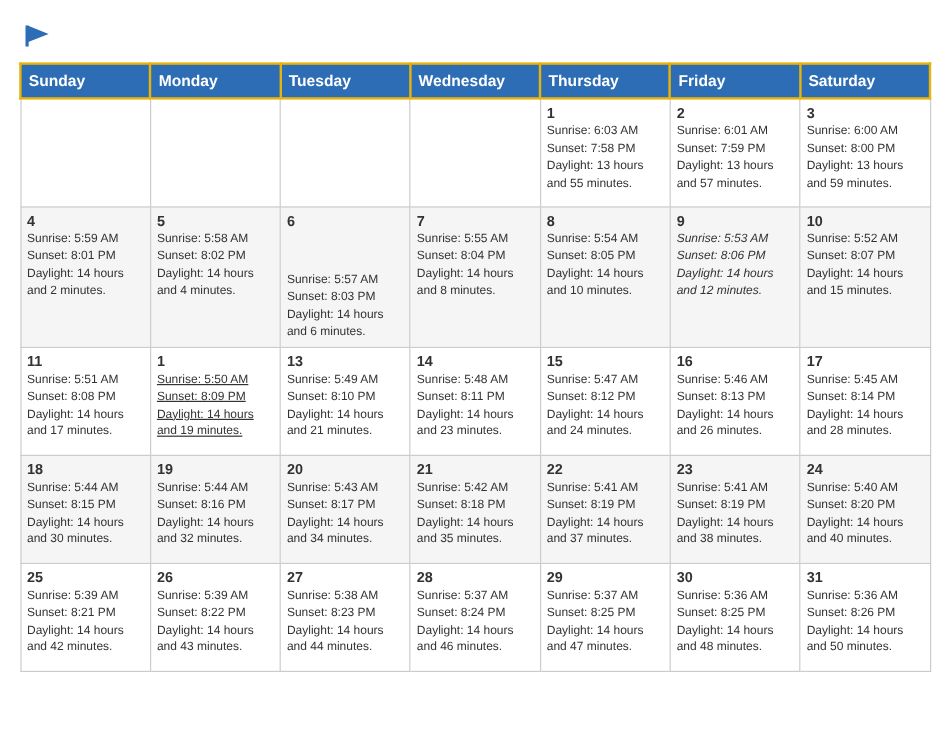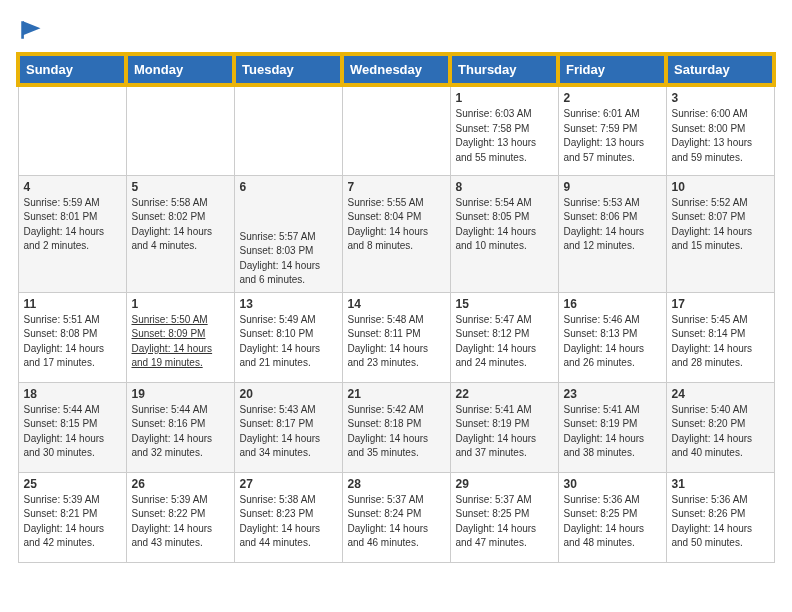--- a/index.html
+++ b/index.html
@@ -49,21 +49,21 @@
       border-collapse: collapse;
       margin-top: 8px;
     }
     thead tr th {
       background-color: #2d6db5;
       color: #fff;
       font-size: 13px;
       font-weight: bold;
       padding: 6px 6px;
       text-align: left;
-      border: 4px solid #eab308;
+      border: 2px solid #eab308;
       margin-top: 41px;
     }
     tbody tr td {
       border: 1px solid #ccc;
       vertical-align: top;
       padding: 4px 5px;
       font-size: 10.5px;
       color: #333;
       height: 90px;
       width: calc(100% / 7);
@@ -179,21 +179,21 @@
         </td>
         <td>
           <span class="day-num">8</span>
           <div class="day-info" style="white-space: pre-line;">Sunrise: 5:54 AM
 Sunset: 8:05 PM
 Daylight: 14 hours
 and 10 minutes.</div>
         </td>
         <td>
           <span class="day-num">9</span>
-          <div class="day-info" style="white-space: pre-line;">Sunrise: 5:53 AM
+          <div class="day-info" style="white-space: pre-line; font-style: italic;">Sunrise: 5:53 AM
 Sunset: 8:06 PM
 Daylight: 14 hours
 and 12 minutes.</div>
         </td>
         <td>
           <span class="day-num">10</span>
           <div class="day-info" style="white-space: pre-line;">Sunrise: 5:52 AM
 Sunset: 8:07 PM
 Daylight: 14 hours
 and 15 minutes.</div>

